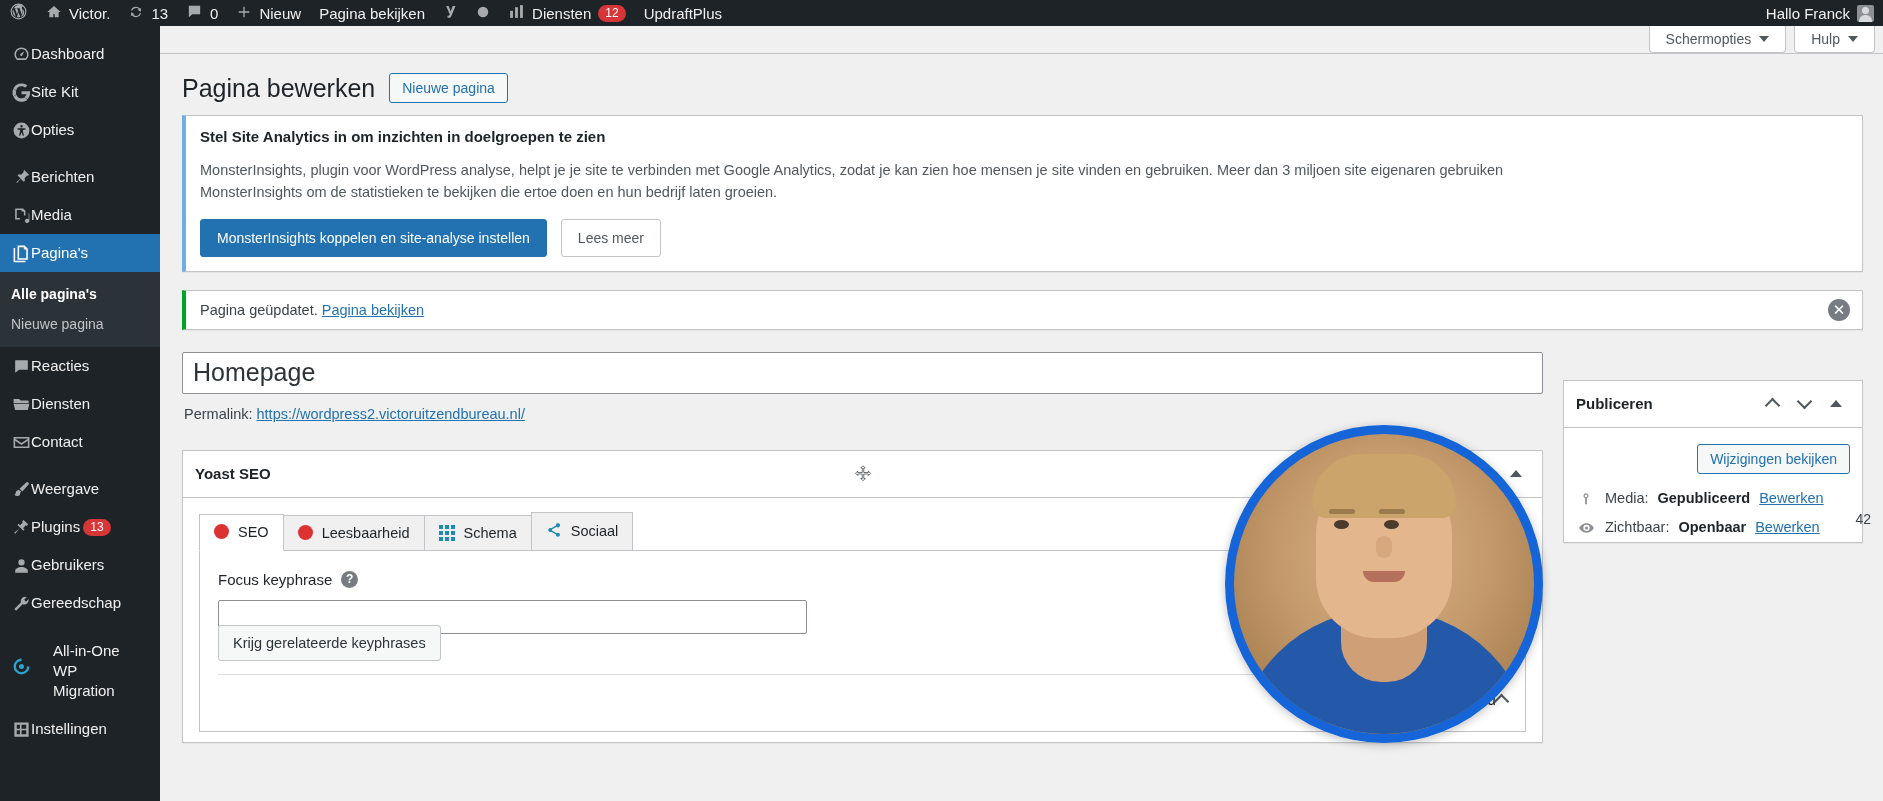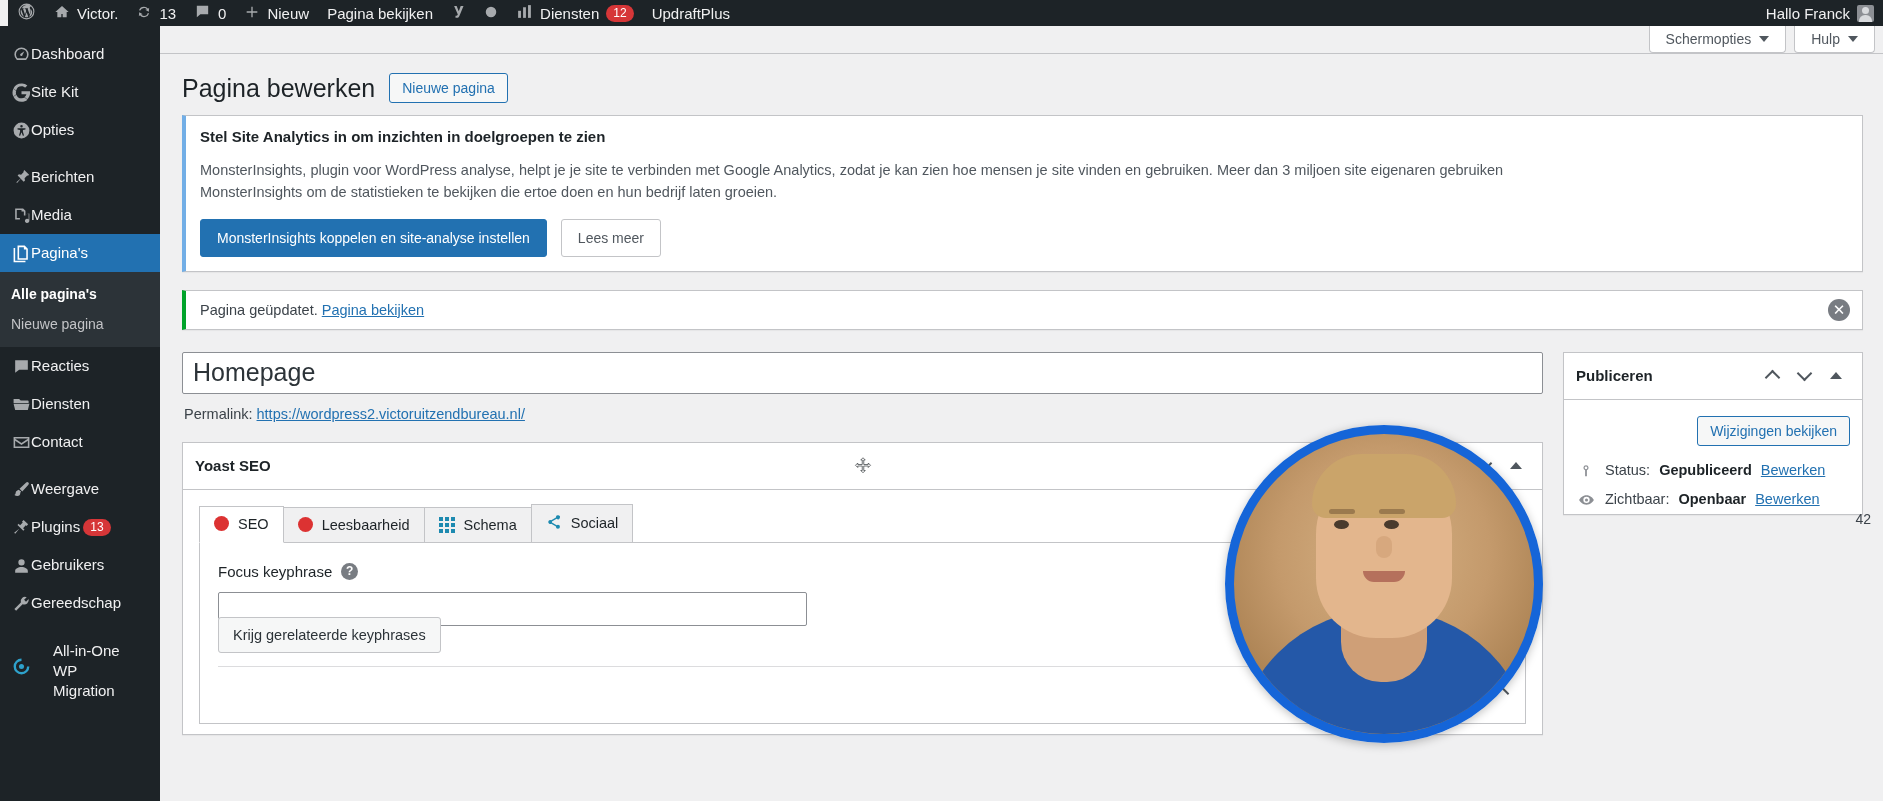--- a/index.html
+++ b/index.html
@@ -6,21 +6,21 @@
   html, body {
     width: 1883px; height: 801px;
     overflow: hidden;
     font-family: "Liberation Sans", sans-serif;
     background: #f0f0f1;
   }
   #root { position: relative; width: 1883px; height: 801px; }
 
   
   .adminbar {
-    position: absolute; top: 0; left: 8px; right: 0; height: 26px;
+    position: absolute; top: 0; left: 0; right: 0; height: 26px;
     background: #1d2327; color: #f0f0f1;
     display: flex; align-items: center;
     font-size: 15px; z-index: 50;
   }
   .ab-item {
     display: flex; align-items: center; gap: 7px;
     height: 26px; padding: 0 9px; color: #f0f0f1;
     white-space: nowrap; cursor: default;
   }
   .ab-spacer { flex: 1; }
@@ -151,20 +151,21 @@
     width: 100%; height: 42px; background: #fff; border: 1px solid #8c8f94;
     border-radius: 2px; font-size: 25px; color: #2c3338; padding: 3px 10px;
     font-family: "Liberation Sans", sans-serif;
   }
   .permalink-row { font-size: 14.5px; color: #3c434a; margin: 12px 0 20px 2px; }
   .permalink-row a { color: #2271b1; }
 
   .postbox {
     background: #fff; border: 1px solid #c3c4c7;
     box-shadow: 0 1px 1px rgba(0,0,0,.04);
+    margin-top: 28px;
   }
   .postbox-header {
     display: flex; align-items: center; justify-content: space-between;
     padding: 10px 12px; border-bottom: 1px solid #c3c4c7; position: relative;
   }
   .postbox-title { font-size: 15px; font-weight: 700; color: #1d2327; }
   .handle-actions { display: flex; align-items: center; gap: 4px; }
   .handle-btn {
     width: 28px; height: 26px; display: flex; align-items: center; justify-content: center;
     color: #787c82; cursor: pointer;
@@ -501,20 +502,28 @@
     <div class="menu-item">
       <span class="mi-icon">
         <svg width="19" height="19" viewBox="0 0 24 24">
             <path d="M12 2a10 10 0 1010 10h-3a7 7 0 11-7-7V2z" fill="#2ea2cc"></path>
             <circle cx="12" cy="12" r="3.2" fill="#2ea2cc"></circle>
           </svg>
       </span>
       <span class="mi-label wrap">All-in-One WP Migration</span>
     </div>
 
+    <div class="menu-item">
+      <span class="mi-icon">
+        <svg width="19" height="19" viewBox="0 0 24 24">
+            <path d="M3 3h18v18H3V3zm3 8h4V6H6v5zm6 7h6v-5h-6v5zm0-7h6V6h-6v5zm-6 7h4v-5H6v5z"></path>
+          </svg>
+      </span>
+      <span class="mi-label">Instellingen</span>
+    </div>
 
   </div>
 
   <div class="content">
 
     <div class="screen-meta">
       <div class="meta-tab">
         <span>Schermopties</span>
         <span class="caret-down"></span>
       </div>
@@ -652,21 +661,21 @@
             <div class="publish-inner">
               <div class="preview-row">
                 <span class="btn-secondary">Wijzigingen bekijken</span>
               </div>
               <div class="status-row">
                 <span class="mini-icon">
                   <svg width="14" height="16" viewBox="0 0 24 24">
                       <path d="M12 2a4.5 4.5 0 00-1.5 8.7V21h3v-10.3A4.5 4.5 0 0012 2zm0 2.2a2.3 2.3 0 110 4.6 2.3 2.3 0 010-4.6z"></path>
                     </svg>
                 </span>
-                <span>Status:</span>
+                <span>Media:</span>
                 <b>Gepubliceerd</b>
                 <a href="#">Bewerken</a>
               </div>
               <div class="status-row">
                 <span class="mini-icon">
                   <svg width="17" height="16" viewBox="0 0 24 24">
                       <path d="M12 5C6.5 5 2.3 9.2 1 12c1.3 2.8 5.5 7 11 7s9.7-4.2 11-7c-1.3-2.8-5.5-7-11-7zm0 11.5A4.5 4.5 0 1112 7a4.5 4.5 0 010 9.5zm0-2.2a2.3 2.3 0 100-4.6 2.3 2.3 0 000 4.6z"></path>
                     </svg>
                 </span>
                 <span>Zichtbaar:</span>

